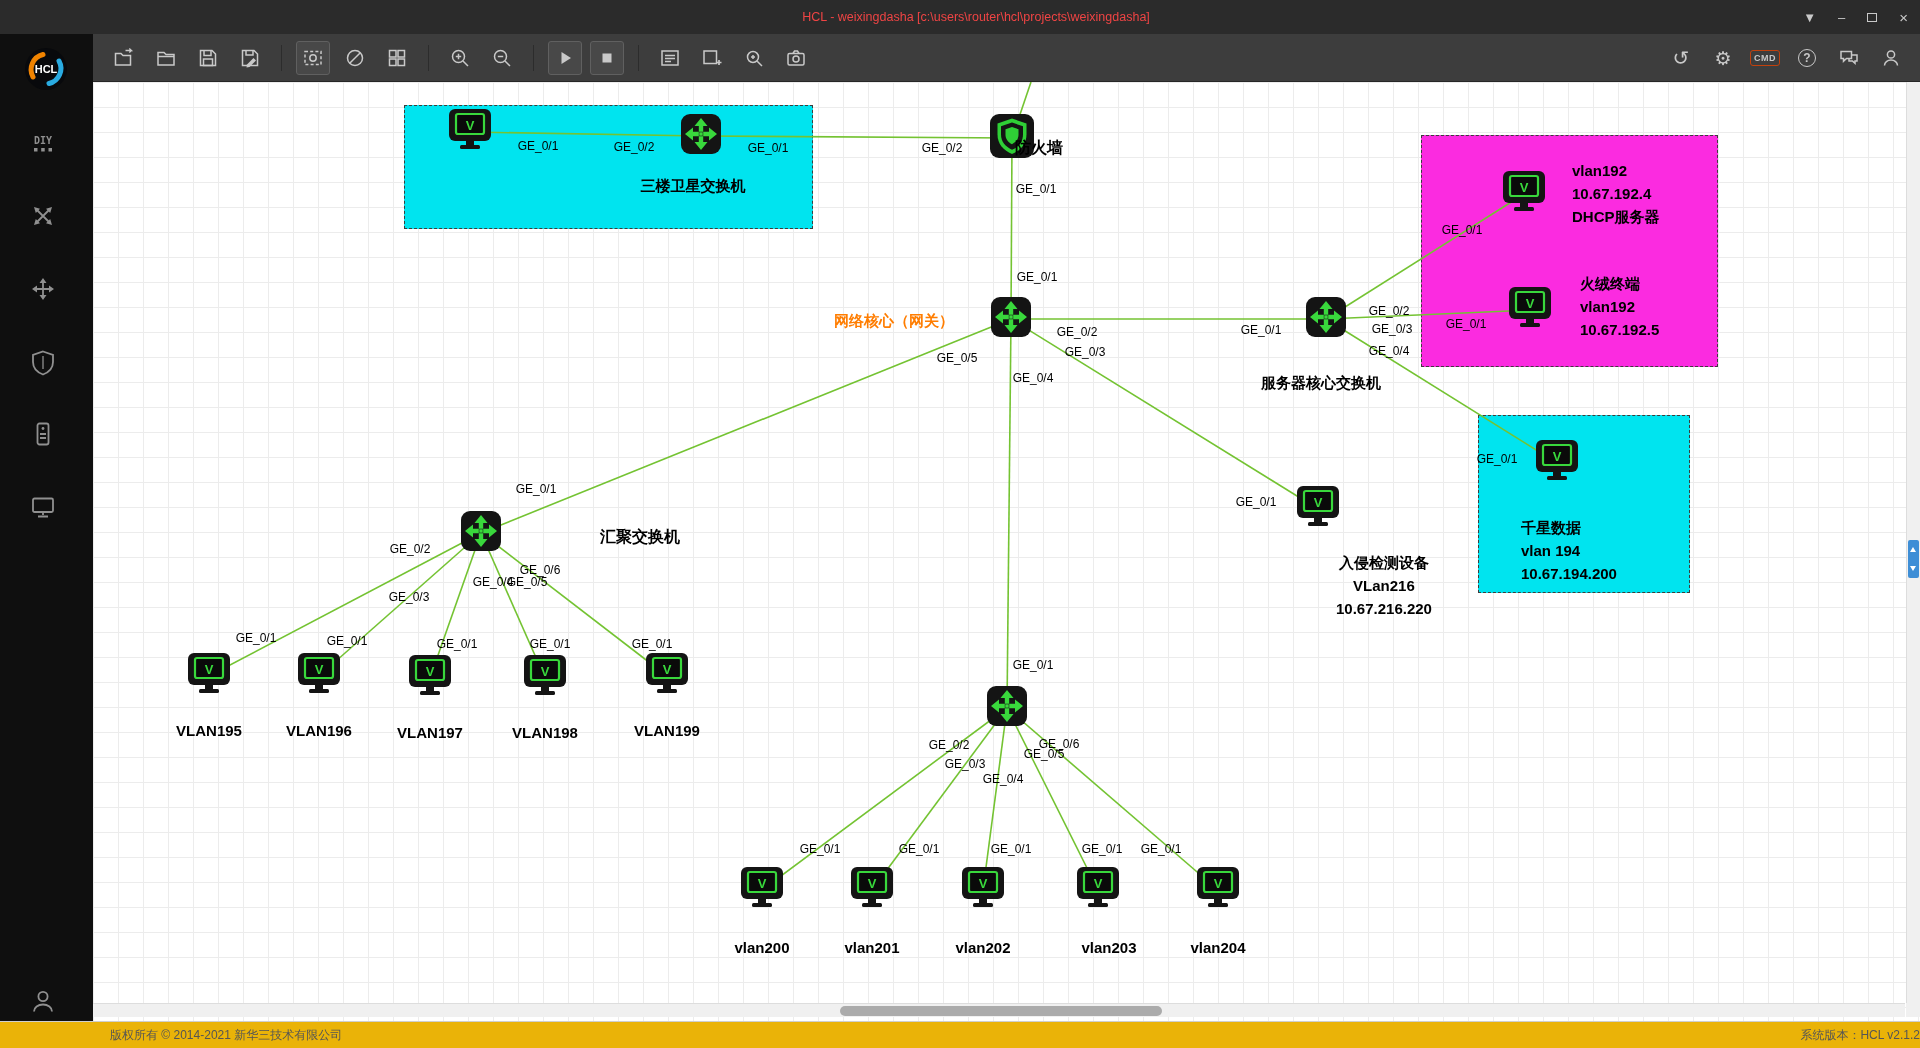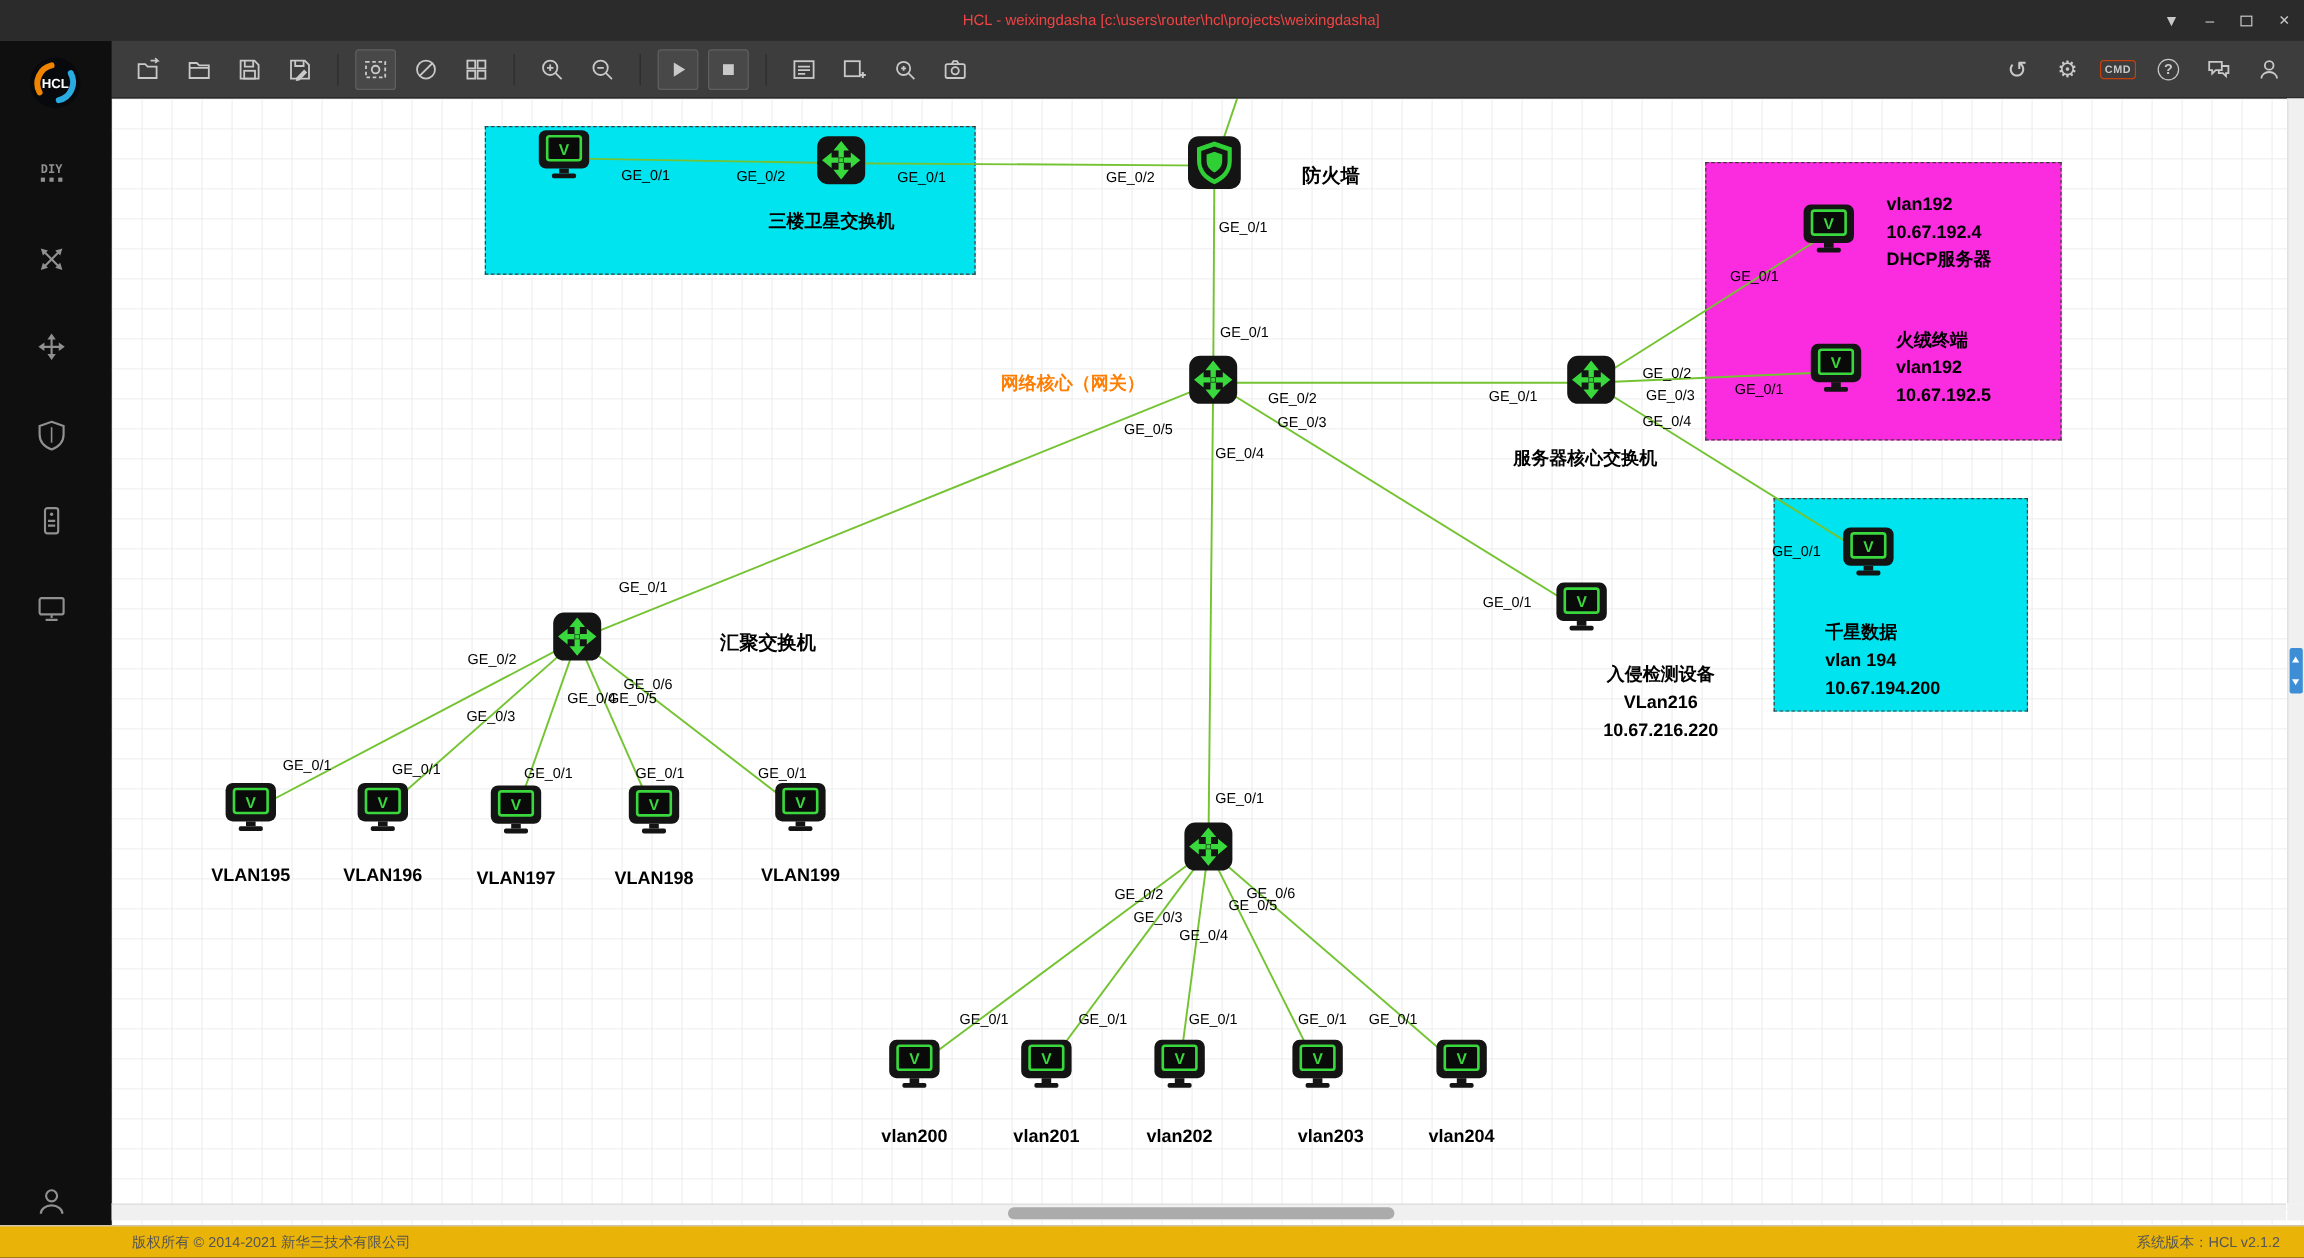--- a/index.html
+++ b/index.html
@@ -47,21 +47,21 @@
   .vthumb{position:absolute;left:1px;top:458px;width:11px;height:38px;background:#3e8ed6;border-radius:2px}
   .vtri{position:absolute;left:2px;width:0;height:0;border-left:3.5px solid transparent;border-right:3.5px solid transparent}
   .vtri.up{top:7px;border-bottom:5px solid #fff}
   .vtri.down{bottom:7px;border-top:5px solid #fff}
   .scorner{position:absolute;left:1906px;top:1003px;width:14px;height:14px;background:#f0f0f0;z-index:6}
 
   
   .statusbar{position:absolute;left:0;top:1021px;width:1920px;height:27px;background:#eab308;border-top:1px solid #cfcfcf;
     display:flex;align-items:center;justify-content:space-between;font-size:12px;color:#555;z-index:10}
   .sleft{margin-left:110px}
-  .sright{margin-right:20px}
+  .sright{margin-right:0}
 </style>
 </head>
 <body>
 
 <div class="app">
 
   <div class="titlebar">
     <div class="title">HCL - weixingdasha [c:\users\router\hcl\projects\weixingdasha]</div>
     <div class="wctrls">
       <span class="wc">▼</span>
@@ -426,21 +426,21 @@
       <div class="node" style="left: 1125px; top: 808px;"><svg width="46" height="44" viewBox="0 0 46 44">
           <rect x="2" y="1" width="42" height="32" rx="6" fill="#141414"></rect>
           <rect x="9" y="6" width="28" height="20" rx="2" fill="#0a0a0a" stroke="#39d83c" stroke-width="2.2"></rect>
           <text x="23" y="21.5" text-anchor="middle" font-size="13" font-weight="bold" fill="#39d83c" font-family="Liberation Sans, sans-serif">V</text>
           <rect x="19" y="33" width="8" height="4" fill="#141414"></rect>
           <rect x="13" y="37" width="20" height="4" rx="1.5" fill="#141414"></rect>
         </svg></div>
       <div class="tpo-text" style="font-size: 15px; line-height: 23px; left: 600px; top: 103px; transform: translate(-50%, -50%); text-align: center;">
         <div>三楼卫星交换机</div>
       </div>
-      <div class="tpo-text" style="font-size: 16px; line-height: 23px; left: 1016px; top: 65px; transform: translate(-50%, -50%); text-align: center;">
+      <div class="tpo-text" style="font-size: 16px; line-height: 23px; left: 946px; top: 65px; transform: translate(-50%, -50%); text-align: center;">
         <div>防火墙</div>
       </div>
       <div class="tpo-text" style="font-size: 15px; color: rgb(255, 125, 0); line-height: 23px; left: 801px; top: 238px; transform: translate(-50%, -50%); text-align: center;">
         <div>网络核心（网关）</div>
       </div>
       <div class="tpo-text" style="font-size: 15px; line-height: 23px; left: 1228px; top: 300px; transform: translate(-50%, -50%); text-align: center;">
         <div>服务器核心交换机</div>
       </div>
       <div class="tpo-text" style="font-size: 16px; line-height: 23px; left: 547px; top: 454px; transform: translate(-50%, -50%); text-align: center;">
         <div>汇聚交换机</div>

